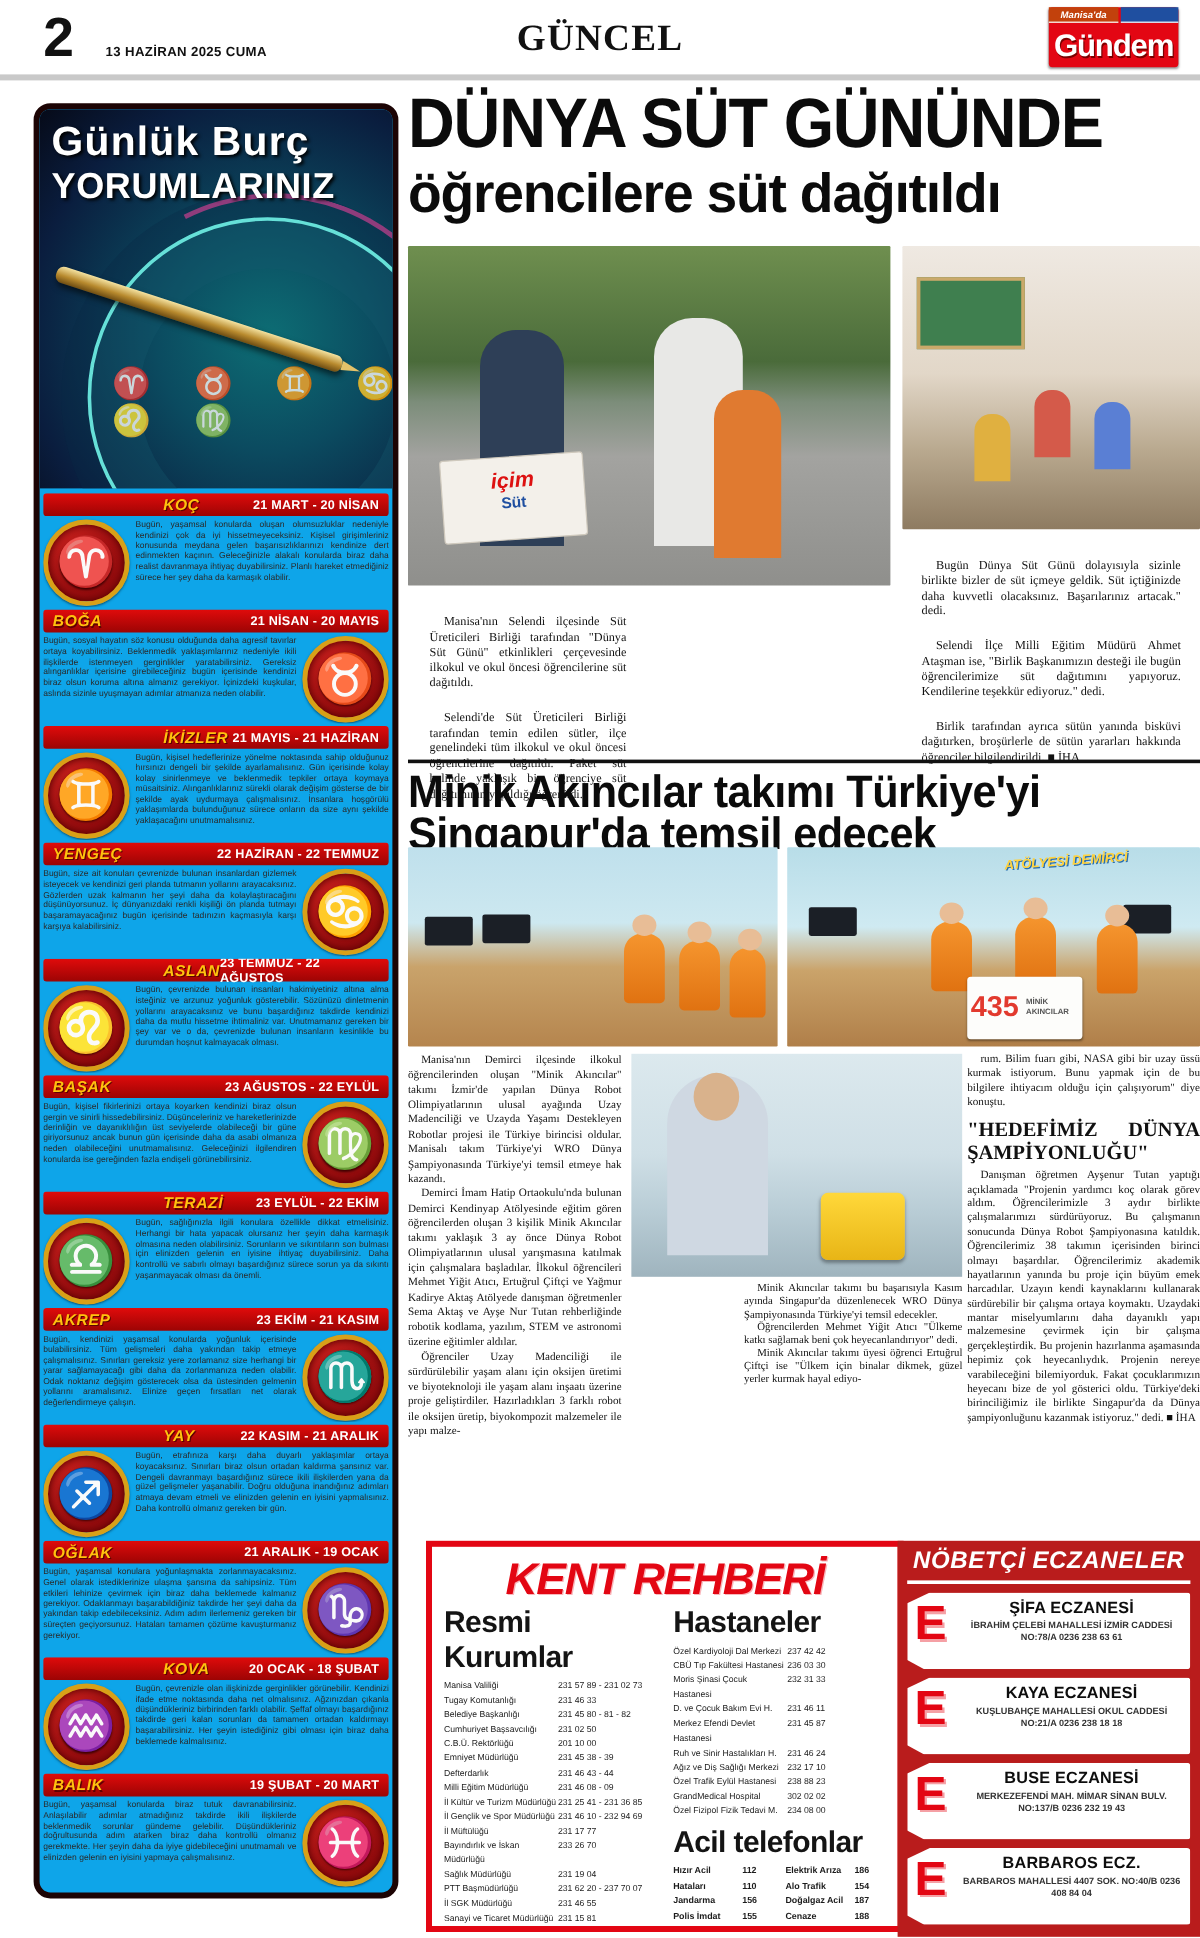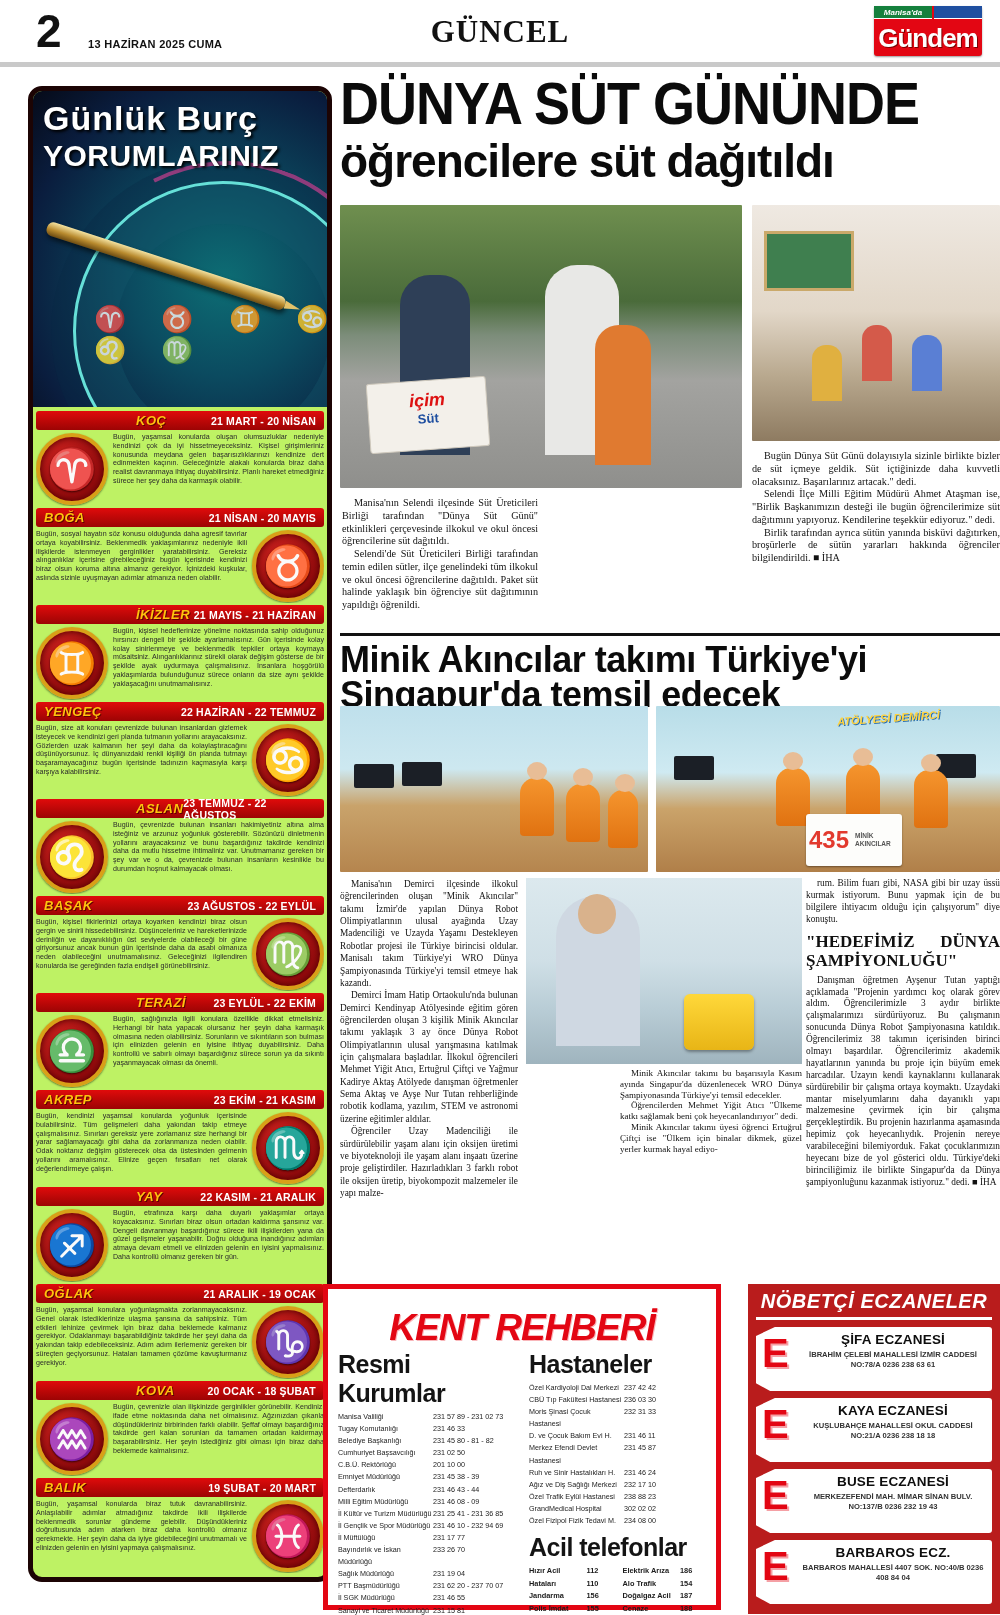--- a/index.html
+++ b/index.html
@@ -5,27 +5,27 @@
   * { margin:0; padding:0; box-sizing:border-box; }
   html,body { width:1000px; }
   body { height:1615px; position:relative; background:#fff; font-family:"Liberation Sans", sans-serif; color:#111; overflow:hidden; }
 
   
   .page-header { position:absolute; left:0; top:0; width:1000px; height:62px; }
   .page-num { position:absolute; left:36px; top:4px; font-size:46px; font-weight:bold; letter-spacing:-2px; }
   .page-date { position:absolute; left:88px; top:38px; font-size:11px; font-weight:bold; letter-spacing:.3px; }
   .section-title { position:absolute; left:0; right:0; top:14px; text-align:center; font-family:"Liberation Serif", serif; font-weight:bold; font-size:31px; letter-spacing:1px; }
   .logo { position:absolute; right:18px; top:6px; width:108px; height:50px; background:#e30613; border-radius:3px; box-shadow:0 1px 2px rgba(0,0,0,.4); }
-  .logo-top { position:absolute; left:0; top:0; width:58px; height:13px; background:#15803d; color:#fff; font-style:italic; font-weight:bold; font-size:8px; line-height:13px; text-align:center; border-bottom:1px solid #fff; }
+  .logo-top { position:absolute; left:0; top:0; width:58px; height:13px; background:#c2410c; color:#fff; font-style:italic; font-weight:bold; font-size:8px; line-height:13px; text-align:center; border-bottom:1px solid #fff; }
   .logo-blue { position:absolute; right:0; top:0; width:48px; height:13px; background:#1f4fa0; border-bottom:1px solid #fff; }
   .logo-main { position:absolute; left:0; right:0; bottom:2px; text-align:center; color:#fff; font-weight:bold; font-size:26px; letter-spacing:-1px; text-shadow:1px 1px 0 #7a0000; }
   .header-rule { position:absolute; left:0; top:62px; width:1000px; height:5px; background:#c9c9c9; }
 
   
-  .horoscope { position:absolute; left:28px; top:86px; width:304px; height:1496px; border:5px solid #1c0404; border-radius:14px; background:#bef264; overflow:hidden; }
+  .horoscope { position:absolute; left:28px; top:86px; width:304px; height:1496px; border:5px solid #1c0404; border-radius:14px; background:#0ea5e9; overflow:hidden; }
   .h-hero { position:relative; width:100%; height:316px; background:
       radial-gradient(circle at 65% 60%, #0d6d74 0%, #0b4b60 35%, #0a1d3e 75%, #060a18 100%); overflow:hidden; }
   .h-wheel { position:absolute; left:40px; top:90px; width:300px; height:300px; border:3px solid #66e0d8; border-radius:50%;
       box-shadow:0 0 0 22px rgba(10,40,70,.35), inset 0 0 0 40px rgba(20,90,110,.35); }
   .h-wheel::after { content:"♈ ♉ ♊ ♋ ♌ ♍"; position:absolute; left:18px; top:120px; color:#8ff0e8; font-size:26px; letter-spacing:14px; opacity:.8; }
   .h-arc { position:absolute; left:30px; top:70px; width:330px; height:330px; border:4px solid transparent; border-top-color:#d8489a; border-right-color:#c7d84a; border-radius:50%; transform:rotate(18deg); }
   .h-pen { position:absolute; left:8px; top:168px; width:250px; height:14px; background:linear-gradient(#f4e2a0,#b88a2e 55%,#6e4c12); border-radius:6px; transform:rotate(18deg); box-shadow:2px 3px 5px rgba(0,0,0,.6); }
   .h-pen::after { content:""; position:absolute; right:-16px; top:3px; border-left:16px solid #e3c26a; border-top:4px solid transparent; border-bottom:4px solid transparent; }
   .h-title { position:absolute; left:10px; top:8px; color:#fff; font-size:34px; font-weight:bold; letter-spacing:1px; text-shadow:2px 2px 3px #000; }
   .h-subtitle { position:absolute; left:10px; top:48px; color:#fff; font-size:30px; font-weight:bold; letter-spacing:.5px; text-shadow:2px 2px 3px #000; }
@@ -53,21 +53,21 @@
   .photo-a .fig3 { position:absolute; left:255px; top:120px; width:56px; height:140px; background:#e07a30; border-radius:24px 24px 0 0; }
   .milk-box { position:absolute; left:28px; top:175px; width:120px; height:70px; background:#f3f0ea; border:1px solid #cfc9bd; border-radius:3px; transform:rotate(-4deg); text-align:center; }
   .milk-box .brand { color:#d11; font-weight:bold; font-style:italic; font-size:18px; line-height:1.1; margin-top:10px; }
   .milk-box .prod { color:#1f4fa0; font-weight:bold; font-size:13px; }
   .photo-b { left:752px; top:205px; width:248px; height:236px;
      background:linear-gradient(#efe9e2 0%, #e2d7c8 45%, #b9a98f 72%, #8e7b61 100%); }
   .photo-b .board { position:absolute; left:12px; top:26px; width:90px; height:60px; background:#3f7f4f; border:3px solid #caa96a; }
   .photo-b .kid { position:absolute; width:30px; height:56px; border-radius:14px 14px 0 0; }
 
   .art1-col { position:absolute; font-family:"Liberation Serif", serif; font-size:10.2px; line-height:1.25; text-align:justify; color:#111; }
-  .art1-col p { text-indent:12px; margin:0; }
+  .art1-col p { text-indent:12px; margin:16px; }
   .c1 { left:342px; top:497px; width:196px; height:132px; }
   .c2 { left:548px; top:497px; width:194px; height:132px; }
   .c3 { left:752px; top:450px; width:248px; height:180px; }
 
   .divider2 { position:absolute; left:340px; top:633px; width:660px; height:3px; background:#111; }
   .headline2 { position:absolute; left:340px; top:642px; width:660px; font-size:36px; font-weight:bold; letter-spacing:-.5px; line-height:.92; color:#0b0b0b; transform:scaleY(1.05); transform-origin:top left; }
 
   .photo-c { left:340px; top:706px; width:308px; height:166px;
      background:linear-gradient(#bfe0ec 0%, #cde8f0 38%, #c9a36b 60%, #b5854e 100%); }
   .photo-d { left:656px; top:706px; width:344px; height:166px;
@@ -86,21 +86,21 @@
   .c5 { left:526px; top:878px; width:276px; height:394px; font-size:9px; line-height:1.2; }
   .photo-e { position:relative; width:276px; height:186px; background:linear-gradient(#dce9ee 0%, #cfdfe6 45%, #b9cdd6 70%, #9fb4be 100%); overflow:hidden; margin-bottom:4px; }
   .photo-e .boy { position:absolute; left:30px; top:18px; width:84px; height:150px; background:#cfd8e2; border-radius:40px 40px 0 0; }
   .photo-e .boy::before { content:""; position:absolute; left:22px; top:-2px; width:38px; height:40px; background:#d9b28c; border-radius:50%; }
   .photo-e .robot { position:absolute; right:48px; bottom:14px; width:70px; height:56px; background:linear-gradient(#ffd83a,#e8b516); border-radius:6px; box-shadow:0 2px 3px rgba(0,0,0,.35); }
   .c5-text { padding-left:94px; }
   .c6 { left:806px; top:878px; width:194px; height:394px; font-size:9.3px; line-height:1.28; }
   .subhead { font-family:"Liberation Serif", serif; font-weight:bold; font-size:17px; line-height:1.15; text-indent:0 !important; margin:6px 0 4px 0 !important; }
 
   
-  .kent { position:absolute; left:323px; top:1284px; width:398px; height:326px; border:5px solid #e30613; background:#fff; padding:20px 10px; }
+  .kent { position:absolute; left:355px; top:1284px; width:398px; height:326px; border:5px solid #e30613; background:#fff; padding:8px 10px; }
   .kent-title { text-align:center; color:#e30613; font-weight:bold; font-style:italic; font-size:37px; letter-spacing:-1px; line-height:1; text-shadow:1px 1px 0 #f9b6ba; }
   .kent-cols { display:flex; gap:14px; margin-top:4px; }
   .kent-col { flex:1; }
   .kent-h { font-size:25px; font-weight:bold; letter-spacing:-.5px; color:#141414; margin-bottom:3px; }
   .dir-row { display:grid; grid-template-columns:1fr 82px; font-size:7.2px; font-weight:normal; line-height:1.68; color:#1c1c1c; }
   .acil-wrap { display:flex; gap:10px; }
   .acil-col { flex:1; }
   .acil-row { display:grid; grid-template-columns:1fr 26px; font-size:7.4px; font-weight:bold; line-height:1.7; color:#1c1c1c; }
 
   

